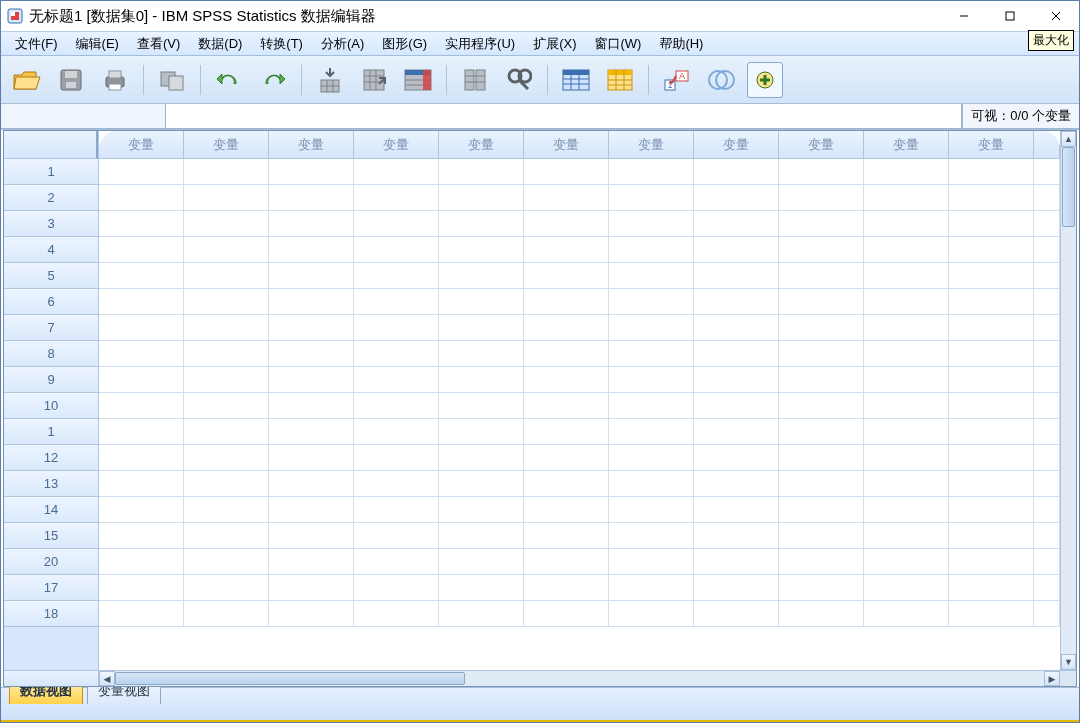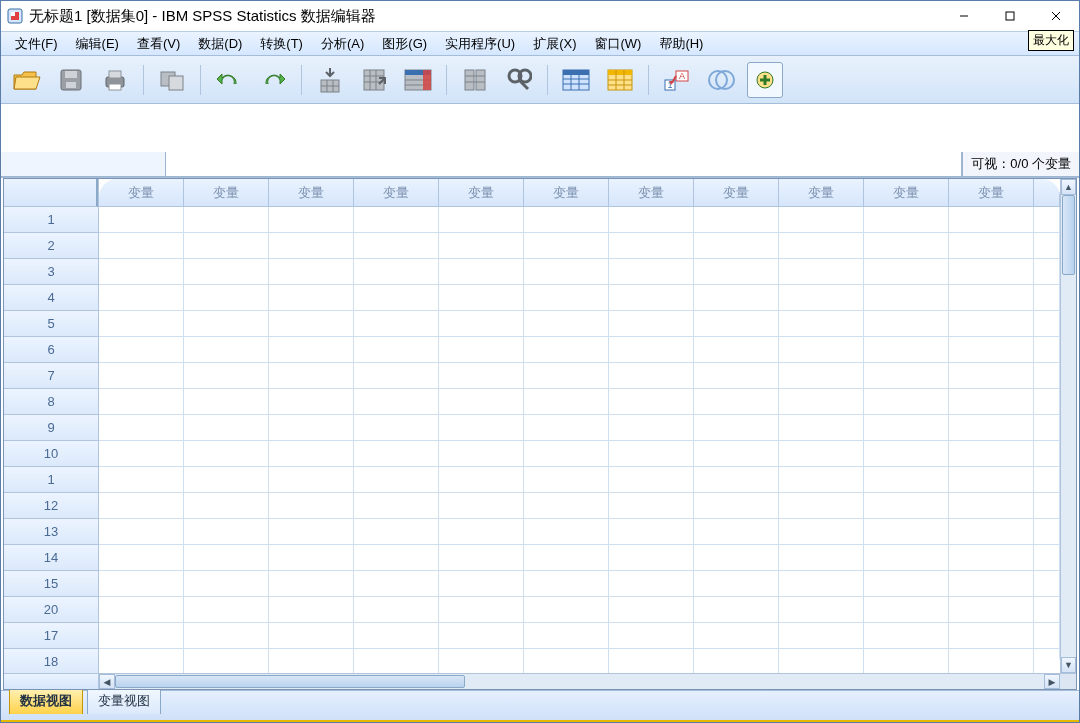--- a/index.html
+++ b/index.html
@@ -14,21 +14,21 @@
 .tooltip-maximize { position: absolute; top: 30px; right: 6px; background: #ffffe1; border: 1px solid #000; font-size: 12px; padding: 1px 4px; z-index: 50; text-align: center; }
 
 .menubar { height: 25px; background: linear-gradient(#eaf3ff, #d5e7ff); border-top: 1px solid #b8cee6; border-bottom: 1px solid #a6bdd9; display: flex; align-items: center; padding: 0 6px; gap: 2px; }
 .menu-item { font-size: 13px; color: #000; padding: 2px 8px; }
 
 .toolbar { height: 48px; background: linear-gradient(#e8f1fc, #d2e4f9); border-bottom: 1px solid #a6bdd9; display: flex; align-items: center; padding: 0 8px; gap: 8px; }
 .tool-btn { width: 36px; height: 36px; display: flex; align-items: center; justify-content: center; border-radius: 3px; }
 .tool-btn.boxed { border: 1px solid #8aa8c8; background: #f2f8ff; }
 .tool-sep { width: 1px; height: 30px; background: #b0c4de; margin: 0 2px; }
 
-.namebar { height: 26px; display: flex; align-items: stretch; background: #fff; border-bottom: 1px solid #a6bdd9; margin-top: 48px; }
+.namebar { height: 26px; display: flex; align-items: stretch; background: #fff; border-bottom: 1px solid #a6bdd9; }
 .name-box { width: 165px; border: 1px solid #9fb6d1; border-top: none; border-left: none; background: #eef5ff; }
 .goto-input { flex: 1; border: 1px solid #9fb6d1; border-top: none; border-left: none; padding: 2px 4px; font-size: 13px; outline: none; background: #fff; }
 .visible-label { padding: 3px 8px; font-size: 13px; white-space: nowrap; border: 1px solid #9fb6d1; border-top: none; border-right: none; background: #f2f6fc; }
 
 .grid-wrap { flex: 1; display: flex; flex-direction: column; border: 1px solid #7a94b5; margin: 0 2px; overflow: hidden; position: relative; }
 .grid-inner { flex: 1; display: flex; overflow: hidden; }
 .rowhdr-col { width: 95px; background: linear-gradient(#e5efff, #d6e6fb); border-right: 1px solid #b0c4de; overflow: hidden; }
 .topleft { height: 28px; border-bottom: 1px solid #b0c4de; background: linear-gradient(#eaf3ff, #d6e6fb); border-right: 2px solid #8aa8c8;}
 .row-cell { height: 26px; border-bottom: 1px solid #b0c4de; display: flex; align-items: center; justify-content: center; font-size: 13px; color: #4a6a94; background: linear-gradient(#ecf4ff, #dbe9fb); }
 .data-area { flex: 1; overflow: hidden; position: relative; border-radius: 18px; }
@@ -41,21 +41,21 @@
 .vscroll .arrow { height: 16px; display: flex; align-items:center; justify-content:center; font-size: 9px; color: #456; background: linear-gradient(#f0f6ff,#d4e3f5); border:1px solid #a6bdd9; }
 .vscroll .track { flex:1; position:relative; }
 .vscroll .thumb { position:absolute; top:0; left:1px; right:1px; height:80px; background: linear-gradient(90deg,#d8e6f7,#b9d2ee); border:1px solid #8aa8c8; border-radius:2px; }
 .hscroll { height: 16px; display:flex; background:#e1ebf6; border-top:1px solid #b0c4de; }
 .hscroll .gutter { width:95px; border-right:1px solid #b0c4de; background: linear-gradient(#eaf3ff,#d6e6fb); }
 .hscroll .arrow { width:16px; display:flex; align-items:center; justify-content:center; font-size:9px; color:#456; background: linear-gradient(#f0f6ff,#d4e3f5); border:1px solid #a6bdd9; }
 .hscroll .track { flex:1; position:relative; }
 .hscroll .thumb { position:absolute; left:0; top:1px; bottom:1px; width:350px; background: linear-gradient(#d8e6f7,#b9d2ee); border:1px solid #8aa8c8; border-radius:2px; }
 .hscroll .corner { width:16px; background:#dce6f2; }
 
-.tabstrip { height: 32px; background: linear-gradient(#e5efff,#cfe1f8); border-top:1px solid #a6bdd9; border-bottom: 2px solid #e6b800; display:flex; align-items:flex-end; padding:6px 8px; gap:4px; }
+.tabstrip { height: 32px; background: linear-gradient(#e5efff,#cfe1f8); border-top:1px solid #a6bdd9; border-bottom: 2px solid #e6b800; display:flex; align-items:flex-end; padding:16px 8px; gap:4px; }
 .viewtab { padding: 4px 10px; font-size: 13px; border:1px solid #8aa8c8; border-bottom:none; background: linear-gradient(#f2f8ff,#dbe9fb); color:#234; border-top-left-radius:3px; border-top-right-radius:3px; }
 .viewtab.active { background: linear-gradient(#fff2b8,#ffd24a); border-color:#c6950a; font-weight:bold; }
 
 .statusbar { height: 24px; background: linear-gradient(#eaf3ff,#d5e7ff); border-top:1px solid #a6bdd9; display:flex; align-items:center; font-size:12px; color:#222; }
 .status-pane { border-left:1px solid #a6bdd9; padding:0 10px; height: 22px; display: flex; align-items: center; }
 .status-spacer { flex:1; }
 svg { display:block; }
 </style>
 </head>
 <body>

